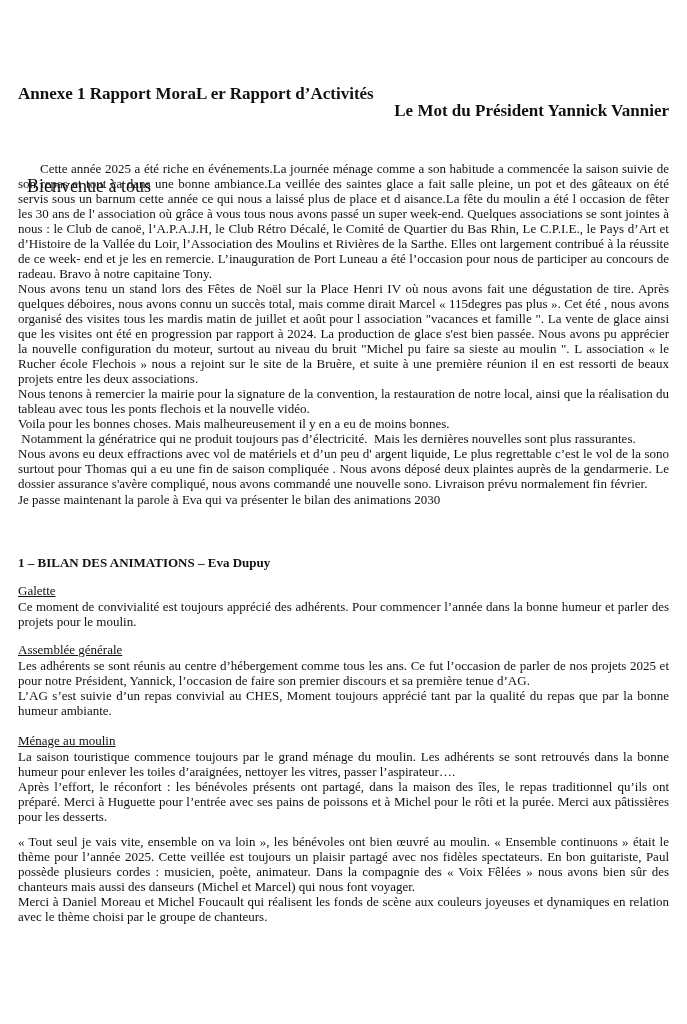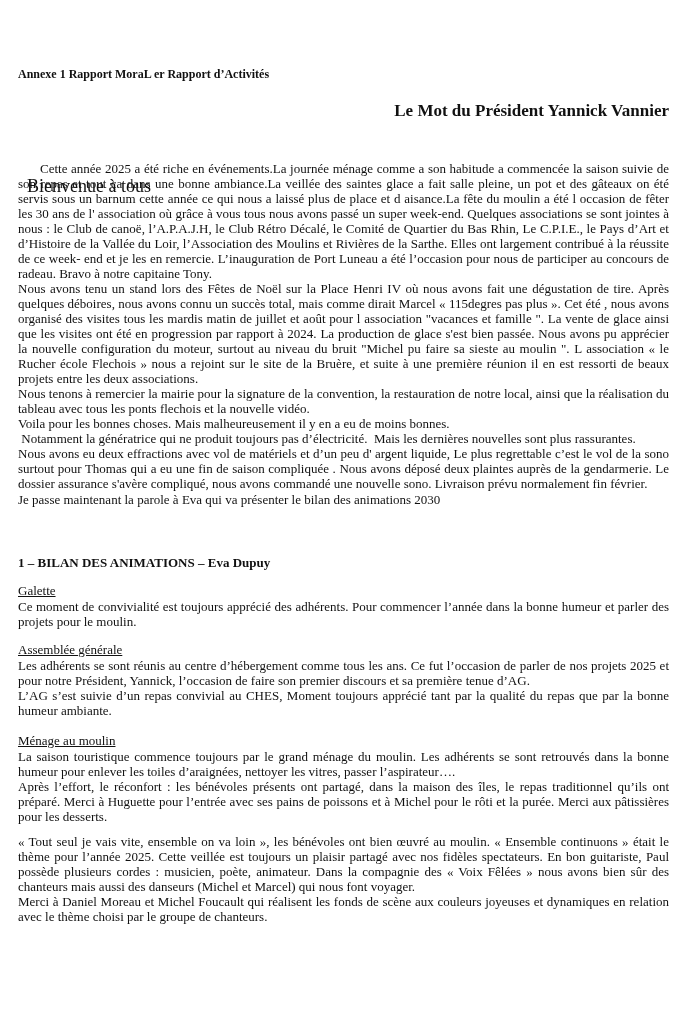--- a/index.html
+++ b/index.html
@@ -3,22 +3,22 @@
 <meta charset="utf-8">
 <style>
   html, body { margin: 0; padding: 0; background: #ffffff; }
   body {
     width: 687px; height: 1024px; overflow: hidden; position: relative;
     font-family: "Liberation Serif", "DejaVu Serif", serif;
     color: #111111;
   }
   .page { position: absolute; left: 18px; top: 0; width: 651px; }
   .title {
-    position: absolute; top: 67px; left: 0;
-    font-weight: bold; font-size: 12px; white-space: nowrap;
+    position: absolute; top: 84px; left: 0;
+    font-weight: bold; font-size: 17px; white-space: nowrap;
   }
   .subtitle {
     position: absolute; top: 101px; left: 0; width: 651px; text-align: right;
     font-weight: bold; font-size: 17px;
   }
   .greet { position: absolute; top: 132px; left: 9px; font-size: 18px; margin-top: 44px; }
   .para {
     font-size: 13px; line-height: 15px; text-align: justify;
     margin: 0;
   }

